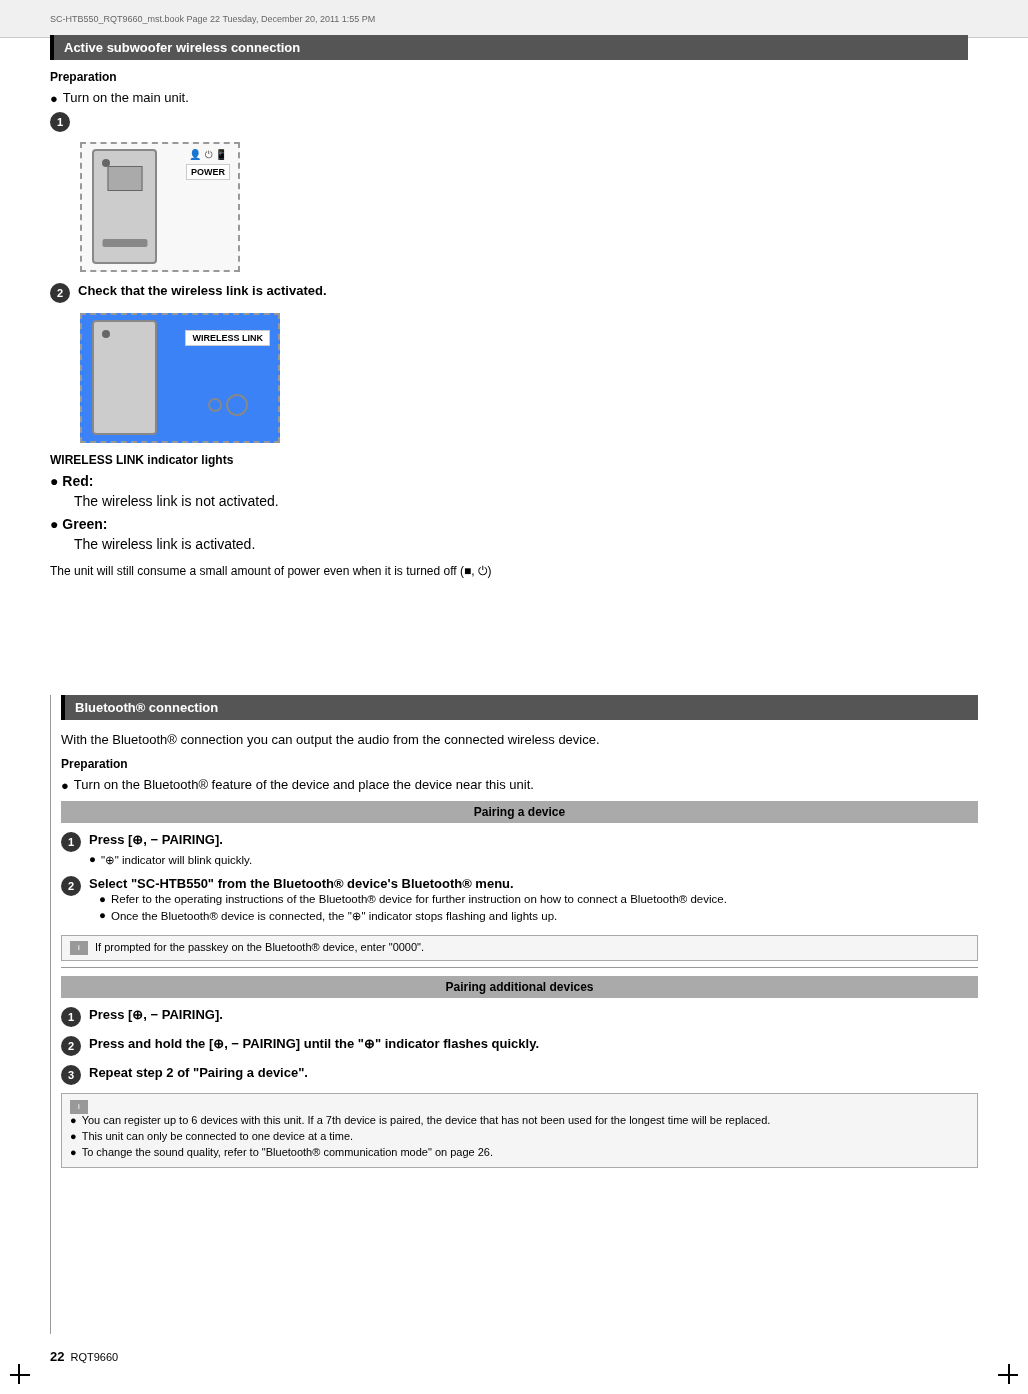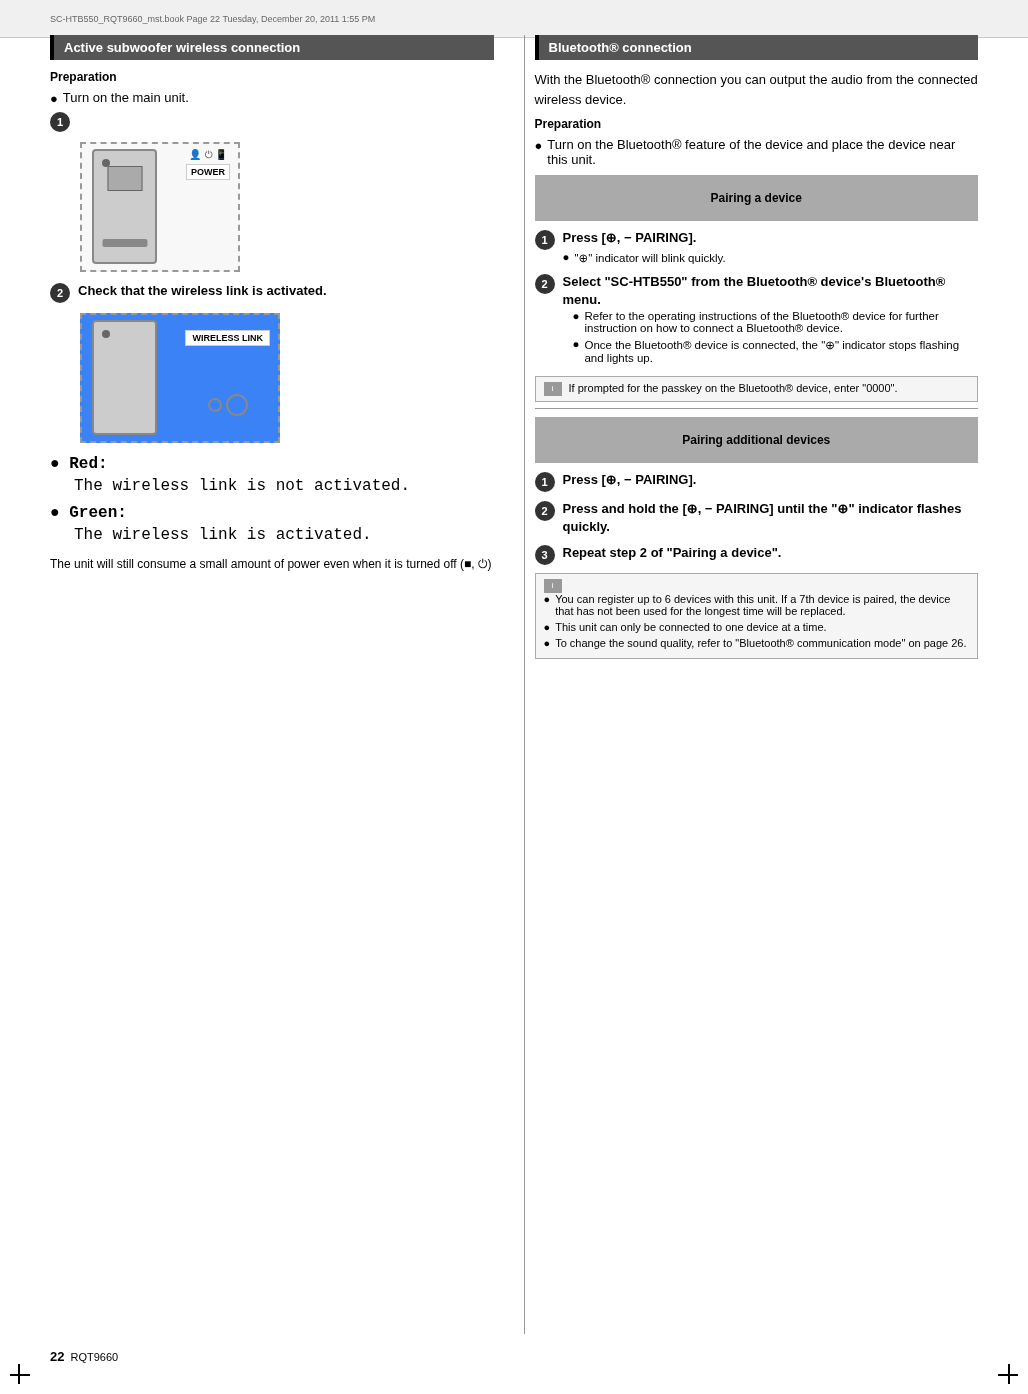--- a/index.html
+++ b/index.html
@@ -74,20 +74,21 @@
 
     
     .columns {
       position: absolute;
       top: 35px;
       left: 50px;
       right: 50px;
       bottom: 60px;
       display: flex;
       gap: 20px;
+      flex-direction: column;
     }
 
     .col-left {
       flex: 1;
       padding-right: 10px;
     }
 
     .col-right {
       flex: 1;
       padding-left: 10px;
@@ -103,21 +104,21 @@
       padding: 5px 10px;
       margin-bottom: 10px;
       border-left: 4px solid #000;
     }
 
     .subsection-header {
       background: #aaa;
       color: #000;
       font-weight: bold;
       font-size: 12px;
-      padding: 16px 10px;
+      padding: 4px 10px;
       margin-bottom: 8px;
       margin-top: 8px;
       text-align: center;
     }
 
     
     .prep-heading {
       font-weight: bold;
       font-size: 12px;
       margin-bottom: 6px;
@@ -295,23 +296,22 @@
     .indicator-section {
       margin-top: 8px;
     }
     .indicator-heading {
       font-weight: bold;
       font-size: 12px;
       margin-bottom: 5px;
     }
     .indicator-item {
       margin-bottom: 4px;
-      font-size: 16px;
+      font-size: 14px;
       line-height: 1.4;
-      font-family: Liberation Mono, monospace;
     }
     .indicator-item .label {
       font-weight: bold;
     }
     .indicator-item .sub-text {
       margin-left: 24px;
     }
 
     .sub-bullet {
       display: flex;
@@ -413,20 +413,21 @@
         <div class="device-dot"></div>
       </div>
       <div class="wireless-label">WIRELESS LINK</div>
       <div class="wireless-circles">
         <div class="wc wc1"></div>
         <div class="wc wc2"></div>
       </div>
     </div>
 
     <div class="indicator-section">
+      <div class="indicator-heading">WIRELESS LINK indicator lights</div>
       <div class="indicator-item">
         <span class="bullet">●</span>
         <span class="label">Red:</span><br>
         <span class="sub-text">The wireless link is not activated.</span>
       </div>
       <div class="indicator-item">
         <span class="bullet">●</span>
         <span class="label">Green:</span><br>
         <span class="sub-text">The wireless link is activated.</span>
       </div>

